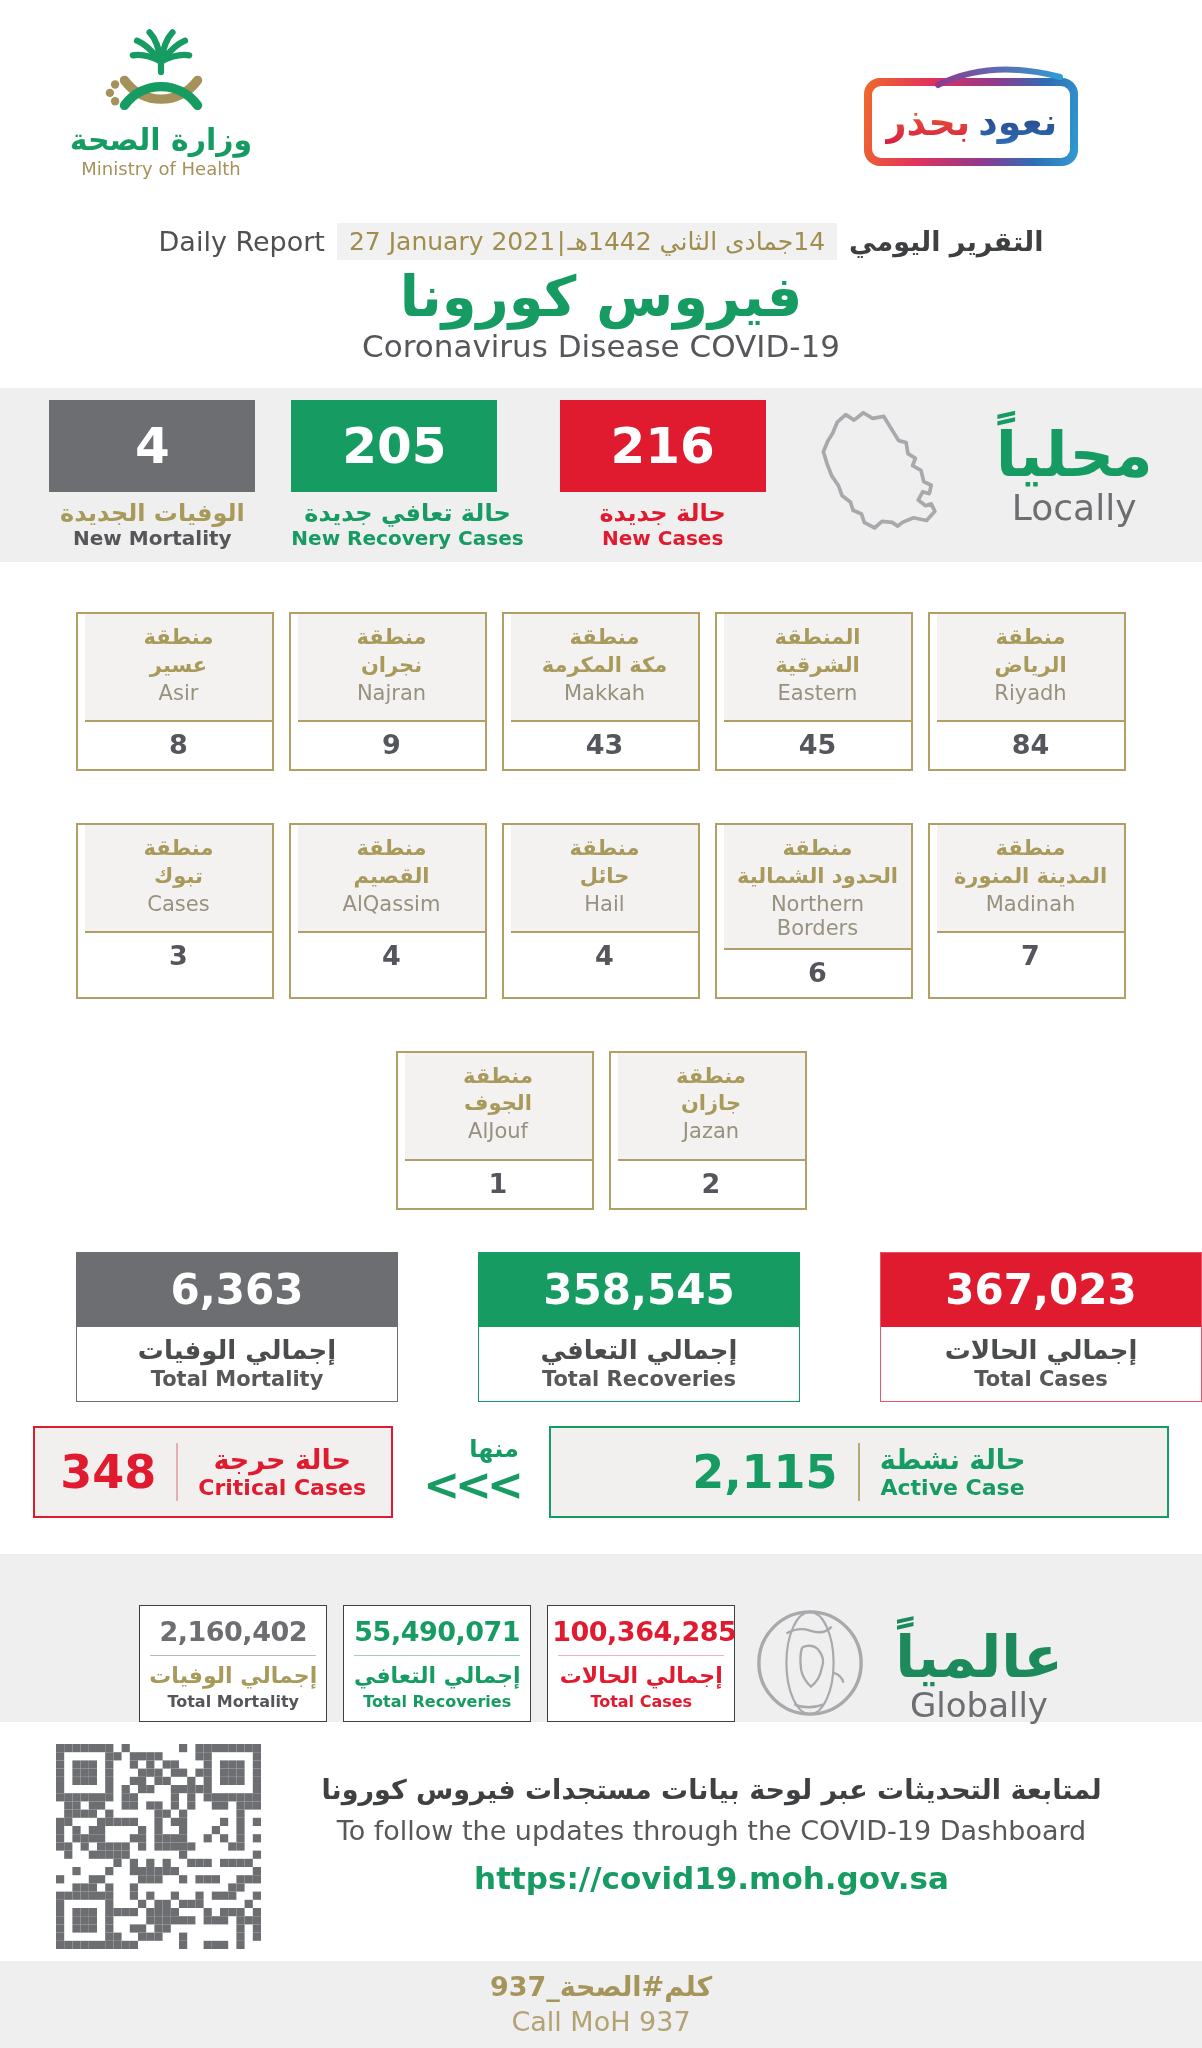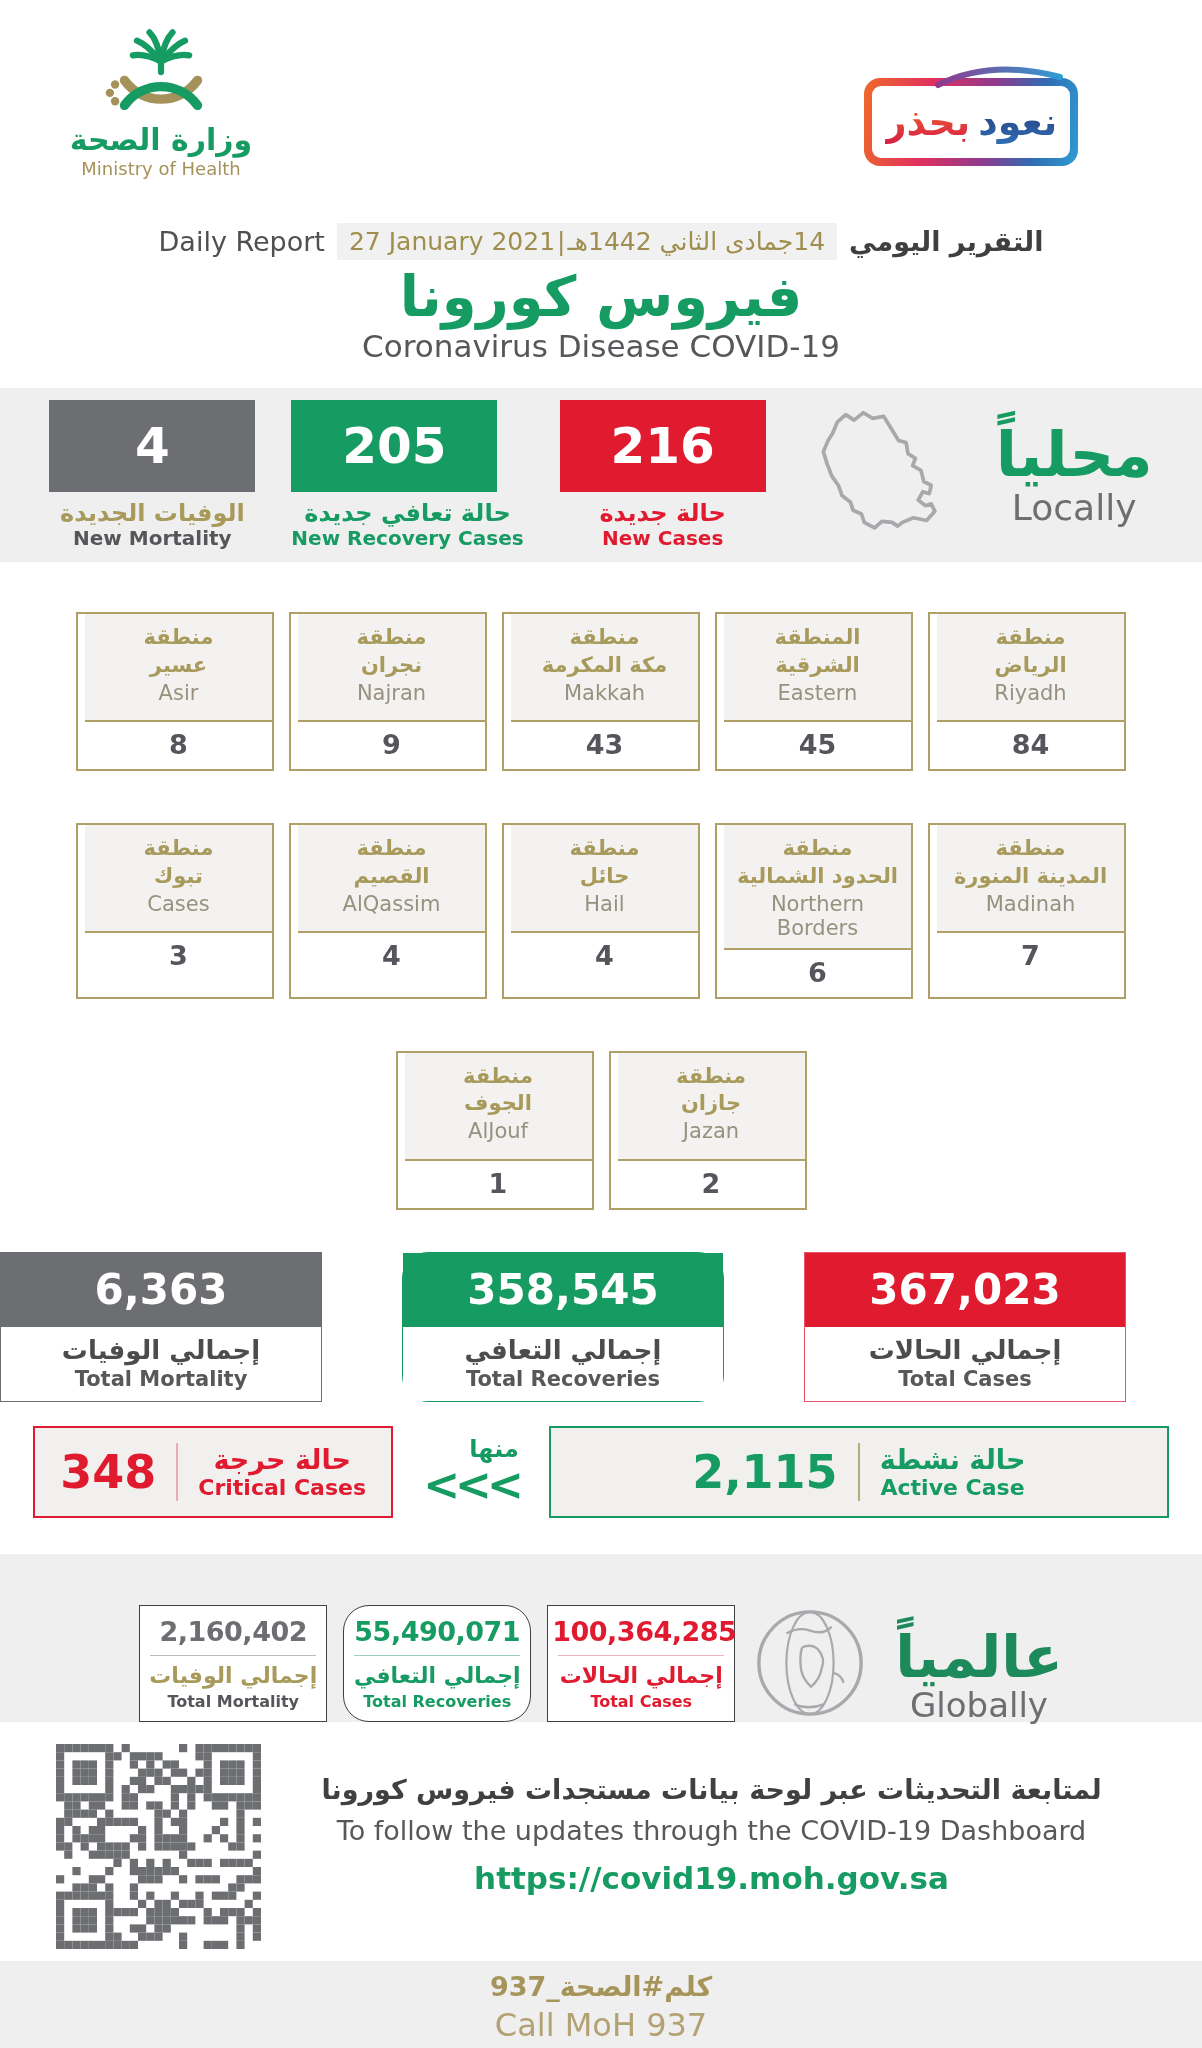--- a/index.html
+++ b/index.html
@@ -46,23 +46,23 @@
   .regions{margin-top:50px;}
   .region-row{display:flex;justify-content:center;gap:15px;margin-bottom:52px;}
   .region-row:last-child{margin-bottom:0;}
   .region-card{width:198px;border:2px solid #b1a065;background:#fff;box-sizing:border-box;padding-left:7px;}
   .region-head{background:#f3f2f1;border-bottom:2px solid #b1a065;text-align:center;padding:10px 4px 8px;min-height:88px;}
   .region-ar{color:#a89a5b;font-weight:bold;font-size:21px;line-height:1.3;}
   .region-en{color:#97917e;font-size:21px;margin-top:2px;}
   .region-val{text-align:center;font-size:27px;font-weight:bold;color:#55565c;padding:7px 0 9px;}
 
   
-  .totals-row{margin-top:42px;display:flex;justify-content:flex-start;gap:80px;}
+  .totals-row{margin-top:42px;display:flex;justify-content:flex-end;gap:80px;}
   .total-box{width:322px;border:1px solid;box-sizing:border-box;}
-  .b-gray{border-color:#6d6e71;} .b-green{border-color:#169b62;border-radius:26px;} .b-red{border-color:#e8556a;}
+  .b-gray{border-color:#6d6e71;} .b-green{border-color:#169b62;} .b-red{border-color:#e8556a;}
   .total-head{height:74px;color:#fff;font-size:42px;font-weight:bold;display:flex;align-items:center;justify-content:center;}
   .total-body{background:#fff;text-align:center;padding:8px 0 10px;}
   .total-ar{font-size:26px;font-weight:bold;color:#4b4c4e;}
   .total-en{font-size:21px;color:#58585a;font-weight:bold;margin-top:2px;}
 
   
   .ca-row{margin-top:24px;display:flex;justify-content:center;align-items:center;gap:30px;}
   .ca-box{height:92px;background:#f1f0ef;display:flex;align-items:center;justify-content:center;gap:20px;box-sizing:border-box;}
   .crit-box{width:360px;border:2px solid #e11b2f;}
   .active-box{width:620px;border:2px solid #169b62;}
@@ -91,21 +91,21 @@
   
   .qr-row{margin-top:22px;display:flex;align-items:flex-start;padding-left:56px;}
   .dash-texts{flex:1;text-align:center;margin-top:30px;padding-right:40px;}
   .dash-ar{font-size:27px;font-weight:bold;color:#3f4042;}
   .dash-en{font-size:27px;color:#57585a;margin-top:10px;}
   .dash-url{font-size:31px;font-weight:bold;color:#169b62;margin-top:14px;text-decoration:none;display:inline-block;}
 
   
   .call-band{margin-top:12px;height:92px;background:#efefef;text-align:center;padding-top:10px;box-sizing:border-box;}
   .call-ar{font-size:27px;font-weight:bold;color:#a6955a;}
-  .call-en{font-size:32px;color:#b3a273;margin-top:4px;}
+  .call-en{font-size:27px;color:#b3a273;margin-top:4px;}
   .icon{display:inline-flex;}
 </style>
 </head>
 <body>
 
 <div class="page">
 
   <div class="top">
     <div class="logo-block">
       <span class="icon">

